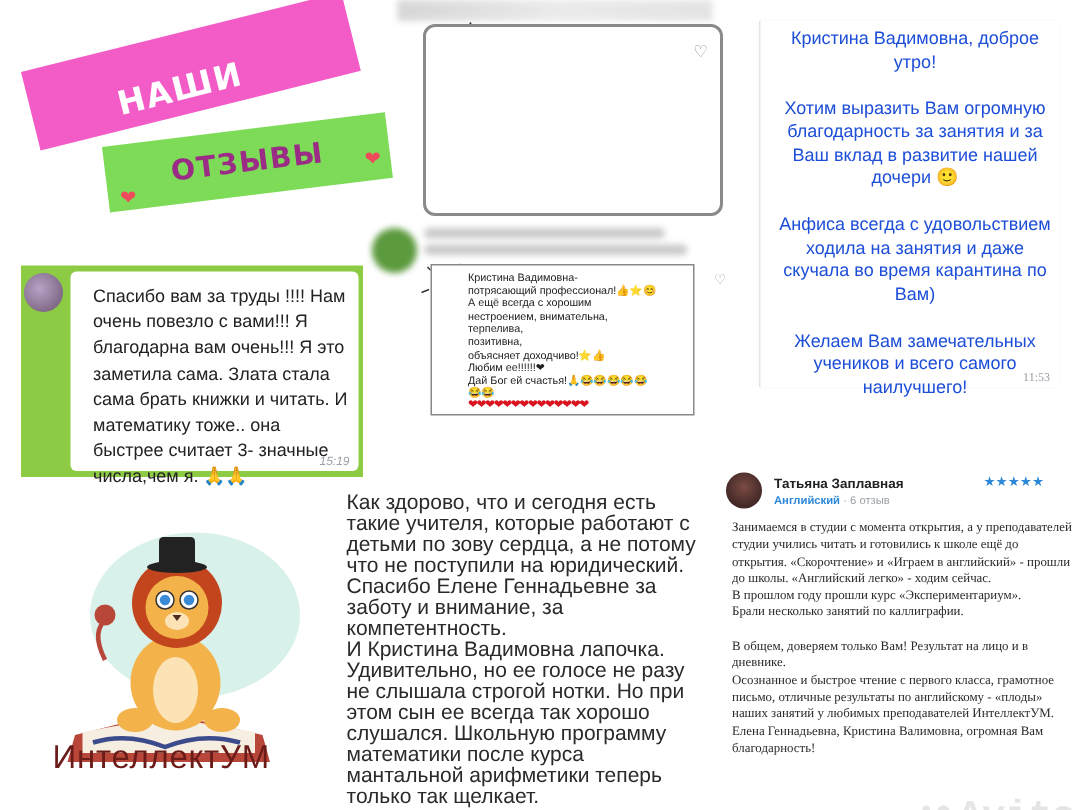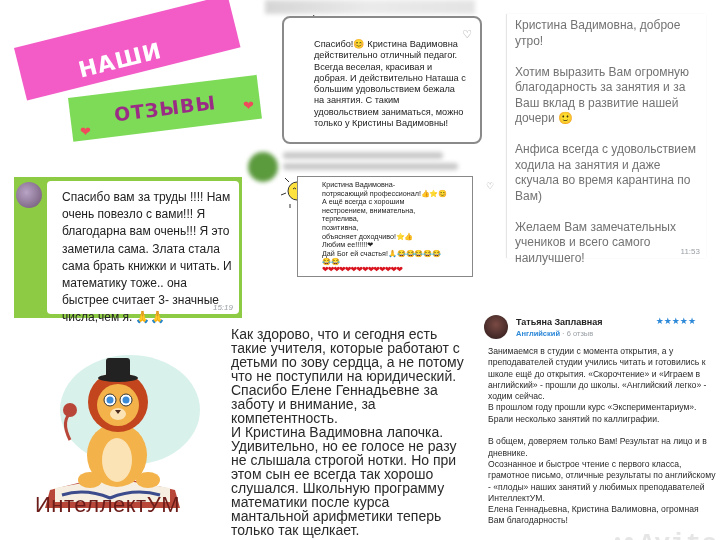--- a/index.html
+++ b/index.html
@@ -42,37 +42,37 @@
   .sun { position: absolute; }
 
   
   .blur-top { position: absolute; left: 265px; top: 0; width: 210px; height: 14px;
     background: linear-gradient(90deg,#ccc,#e6e6e6,#ddd); filter: blur(2px); opacity: .8; }
 
   
   .card-right { left: 506px; top: 14px; width: 200px; height: 244px; background: #fff;
     border-left: 1px solid #e5e5e5; box-shadow: 0 0 2px rgba(0,0,0,.05); }
   .card-right .text { position: absolute; left: 8px; top: 4px; width: 190px;
-    font-size: 12px; line-height: 15.5px; color: #737373; white-space: pre-line; }
+    font-size: 12px; line-height: 15.5px; color: #1d4ed8; white-space: pre-line; text-align: center; }
 
   
   .card-green { left: 14px; top: 177px; width: 228px; height: 141px; background: #8ecb44; }
   .card-green .inner { position: absolute; left: 33px; top: 4px; width: 192px; height: 133px;
     background: #fff; border-radius: 4px; }
   .card-green .text { position: absolute; left: 15px; top: 8px; width: 175px;
     font-size: 12px; line-height: 17.2px; color: #222; }
   .avatar-green { position: absolute; left: 2px; top: 5px; width: 26px; height: 26px;
     border-radius: 50%; background: radial-gradient(circle at 40% 40%, #b9a3c6, #6b5470); }
 
   
   .blur-mid { position: absolute; left: 283px; top: 152px; width: 180px; height: 22px; }
   .blur-line { height: 7px; margin-bottom: 4px; background: #c9c9c9; filter: blur(2px); border-radius: 3px; }
   .avatar-blur { position: absolute; left: 248px; top: 152px; width: 30px; height: 30px;
     border-radius: 50%; background: #5c9a3e; filter: blur(2px); }
-  .card-sun-2 { left: 297px; top: 176px; width: 176px; height: 101px;
+  .card-sun-2 { left: 287px; top: 176px; width: 176px; height: 101px;
     border: 1.5px solid #888; background: #fff; }
   .card-sun-2 .text { position: absolute; left: 24px; top: 4px; width: 150px;
     font-size: 7.2px; line-height: 8.6px; color: #222; white-space: pre-line; }
   .hearts-row { position: absolute; left: 24px; top: 88px; color: #d9141e; font-size: 8px; letter-spacing: -1px; }
 
   
   .logo { position: absolute; left: 10px; top: 330px; width: 210px; height: 200px; }
   .logo-title { position: absolute; left: 35px; top: 492px; font-size: 22px; color: #6b1c19;
     font-family: Liberation Sans, sans-serif; letter-spacing: 0.5px; }
 
@@ -82,21 +82,21 @@
 
   
   .review-avito { position: absolute; left: 478px; top: 285px; width: 240px; height: 255px; margin-top: 24px; }
   .ra-avatar { position: absolute; left: 6px; top: 6px; width: 24px; height: 24px; border-radius: 50%;
     background: radial-gradient(circle at 50% 40%, #7a4a44, #2b1a1a); }
   .ra-name { position: absolute; left: 38px; top: 8px; font-size: 9px; font-weight: bold; color: #222; }
   .ra-stars { position: absolute; right: 22px; top: 7px; font-size: 9px; color: #2d88d8; letter-spacing: 0; }
   .ra-sub { position: absolute; left: 38px; top: 20px; font-size: 7.5px; color: #9aa0a6; }
   .ra-sub .link { color: #2d88d8; font-weight: bold; }
   .ra-text { position: absolute; left: 10px; top: 37px; width: 228px;
-    font-size: 8.6px; line-height: 11.3px; color: #2a2a2a; white-space: pre-line; }
+    font-size: 8.6px; line-height: 11.3px; color: #2a2a2a; white-space: pre-line; font-family: Liberation Serif, serif; }
 
   .watermark { position: absolute; left: 612px; top: 498px; font-size: 26px; font-weight: bold;
     color: rgba(225,225,225,.85); font-family: Liberation Mono, monospace; display: flex; align-items: flex-end; gap: 3px; margin-top: 31px; }
   .wm-dots { position: relative; width: 24px; height: 24px; }
   .wm-dots i { position: absolute; border-radius: 50%; background: rgba(225,225,225,.85); }
 </style>
 </head>
 <body>
 
 <div class="banner">
@@ -122,33 +122,32 @@
 <svg class="sun" style="left:284px;top:14px;width:36px;height:40px;" viewBox="0 0 36 40">
   <circle cx="18" cy="18" r="11" fill="#ffe23d" stroke="#333" stroke-width="1"></circle>
   <path d="M13 16 q2 -3 4 0 M19 15 q2 -3 4 0" stroke="#333" stroke-width="1" fill="none"></path>
   <path d="M15 22 q3 2 6 0" stroke="#333" stroke-width="1" fill="none"></path>
   <line x1="4" y1="4" x2="8" y2="8" stroke="#333"></line>
     <line x1="30" y1="1" x2="27" y2="6" stroke="#333"></line>
   <line x1="1" y1="22" x2="6" y2="20" stroke="#333"></line>
     <line x1="18" y1="33" x2="18" y2="38" stroke="#333"></line>
 </svg>
 <div class="card card-sun-1">
-  <div class="text">Спасибо!😊 Кристина Вадимовна действительно отличный педагог. Всегда веселая, красивая и добрая. И действительно Наташа с большим удовольствием бежала на занятия. С таким удовольствием заниматься, можно только у Кристины Вадимовны!</div>
   <span class="heart-outline" style="right:8px;top:10px;">♡</span>
 </div>
 
 <div class="card card-right">
   <div class="text">Кристина Вадимовна, доброе утро!
 
 Хотим выразить Вам огромную благодарность за занятия и за Ваш вклад в развитие нашей дочери 🙂
 
 Анфиса всегда с удовольствием ходила на занятия и даже скучала во время карантина по Вам)
 
 Желаем Вам замечательных учеников и всего самого наилучшего!</div>
-  <span class="time" style="right:6px;bottom:2px;">11:53</span>
+  <span class="time" style="right:6px;bottom:2px;font-family:Liberation Serif, serif;">11:53</span>
 </div>
 
 <div class="card card-green">
   <div class="avatar-green"></div>
   <div class="inner">
     <div class="text">Спасибо вам за труды !!!! Нам очень повезло с вами!!! Я благодарна вам очень!!! Я это заметила сама. Злата стала сама брать книжки и читать. И математику тоже.. она быстрее считает 3- значные числа,чем я. 🙏🙏</div>
     <span class="time" style="right:6px;bottom:2px;font-style:italic;">15:19</span>
   </div>
 </div>
 

